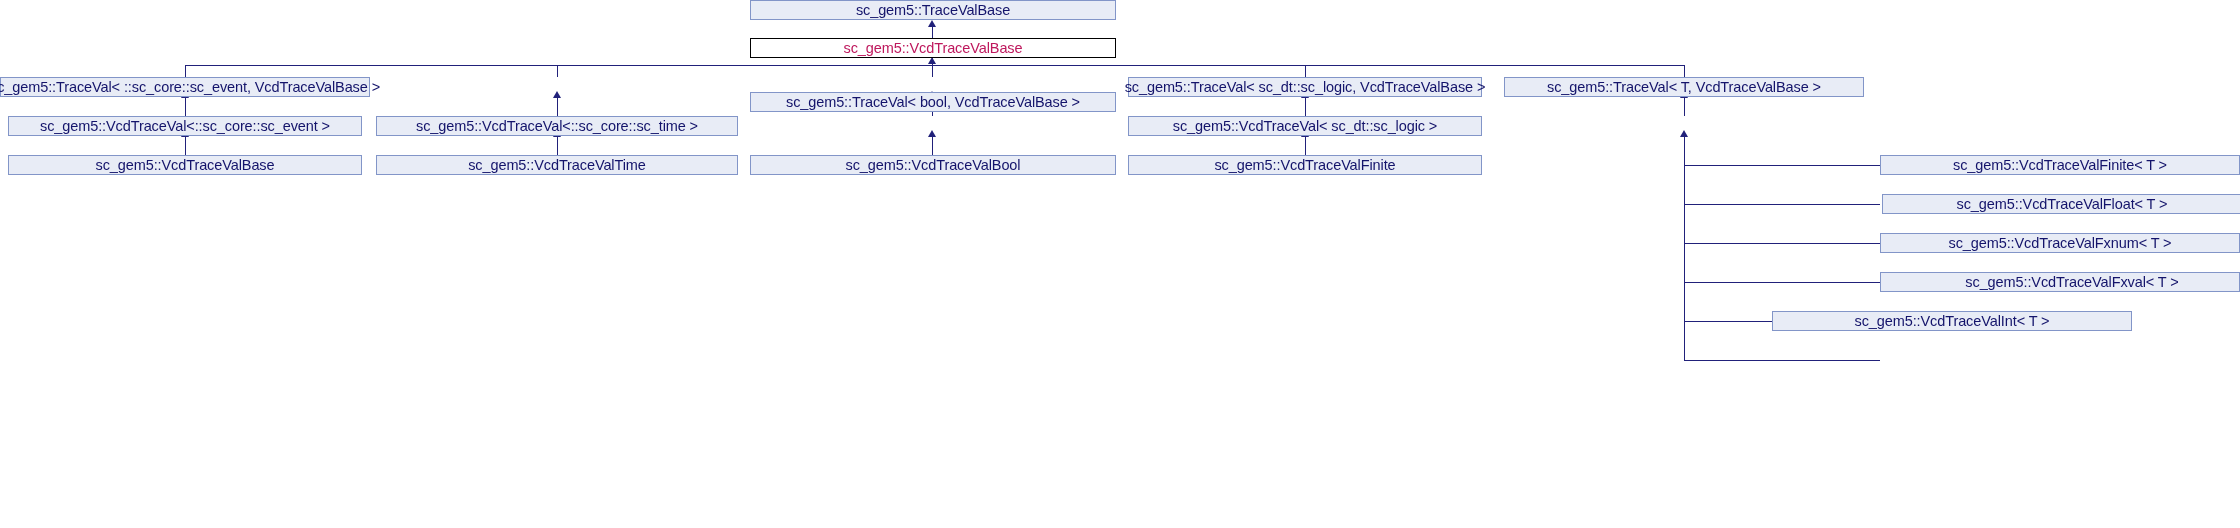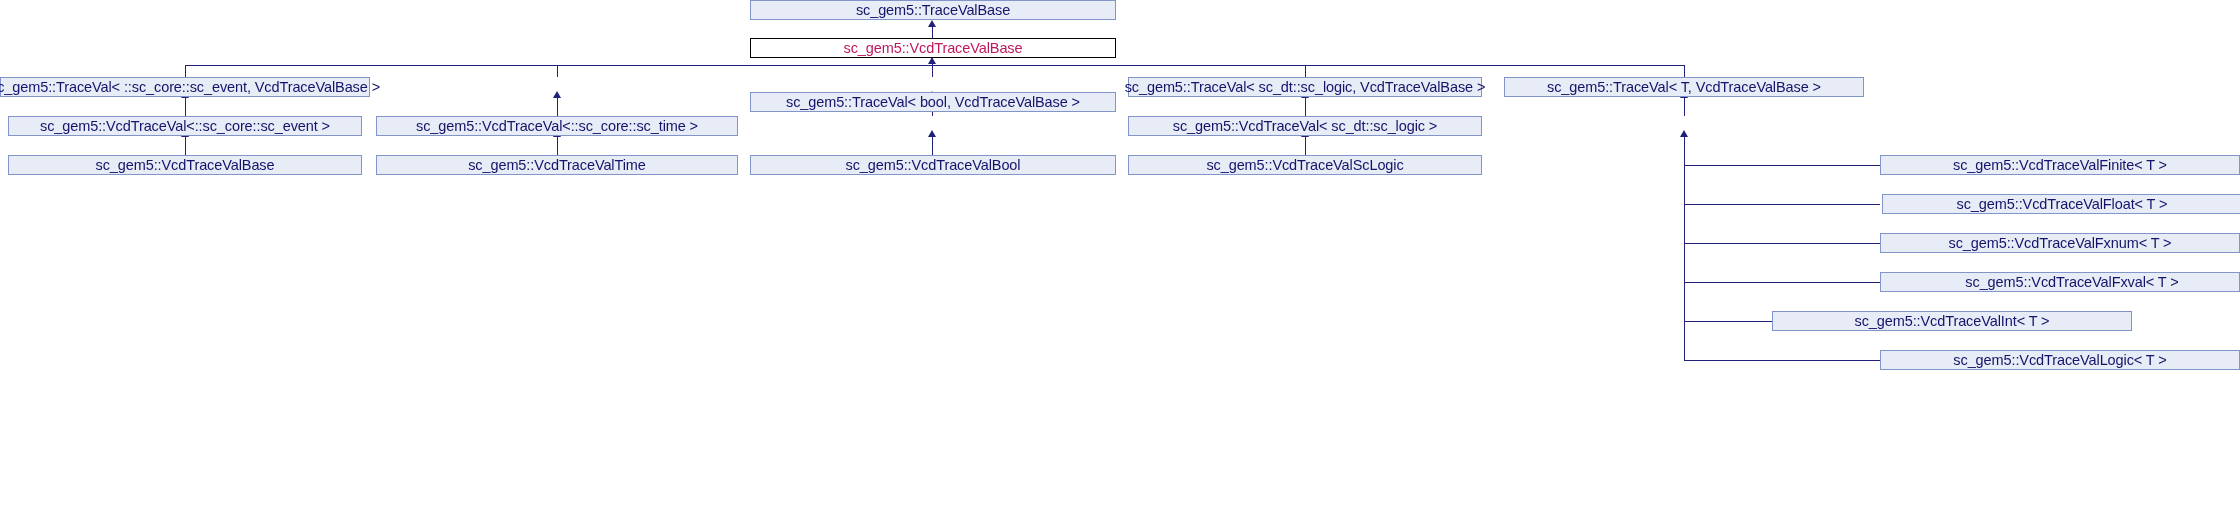--- a/index.html
+++ b/index.html
@@ -127,35 +127,32 @@
   <div class="node" style="left:8px;top:155px;width:354px;">
     <span>sc_gem5::VcdTraceValBase</span>
   </div>
   <div class="node" style="left:376px;top:155px;width:362px;text-align:center;">
     <span>sc_gem5::VcdTraceValTime</span>
   </div>
   <div class="node" style="left:750px;top:155px;width:366px;">
     <span>sc_gem5::VcdTraceValBool</span>
   </div>
   <div class="node" style="left:1128px;top:155px;width:354px;">
-    <span>sc_gem5::VcdTraceValScLogic</span>
+    <span>sc_gem5::VcdTraceValFinite</span>
   </div>
 
   <div class="node" style="left:1880px;top:155px;width:360px;">
     <span>sc_gem5::VcdTraceValFinite&lt; T &gt;</span>
   </div>
   <div class="node" style="left:1882px;top:194px;width:360px;">
     <span>sc_gem5::VcdTraceValFloat&lt; T &gt;</span>
   </div>
   <div class="node" style="left:1880px;top:233px;width:360px;">
     <span>sc_gem5::VcdTraceValFxnum&lt; T &gt;</span>
   </div>
   <div class="node" style="left:1880px;top:272px;width:360px;padding-left:24px;">
     <span>sc_gem5::VcdTraceValFxval&lt; T &gt;</span>
   </div>
   <div class="node" style="left:1772px;top:311px;width:360px;">
     <span>sc_gem5::VcdTraceValInt&lt; T &gt;</span>
   </div>
-  <div class="node" style="left:1880px;top:350px;width:360px;">
-    <span>sc_gem5::VcdTraceValLogic&lt; T &gt;</span>
-  </div>
 
 </div>
 
 </body></html>

